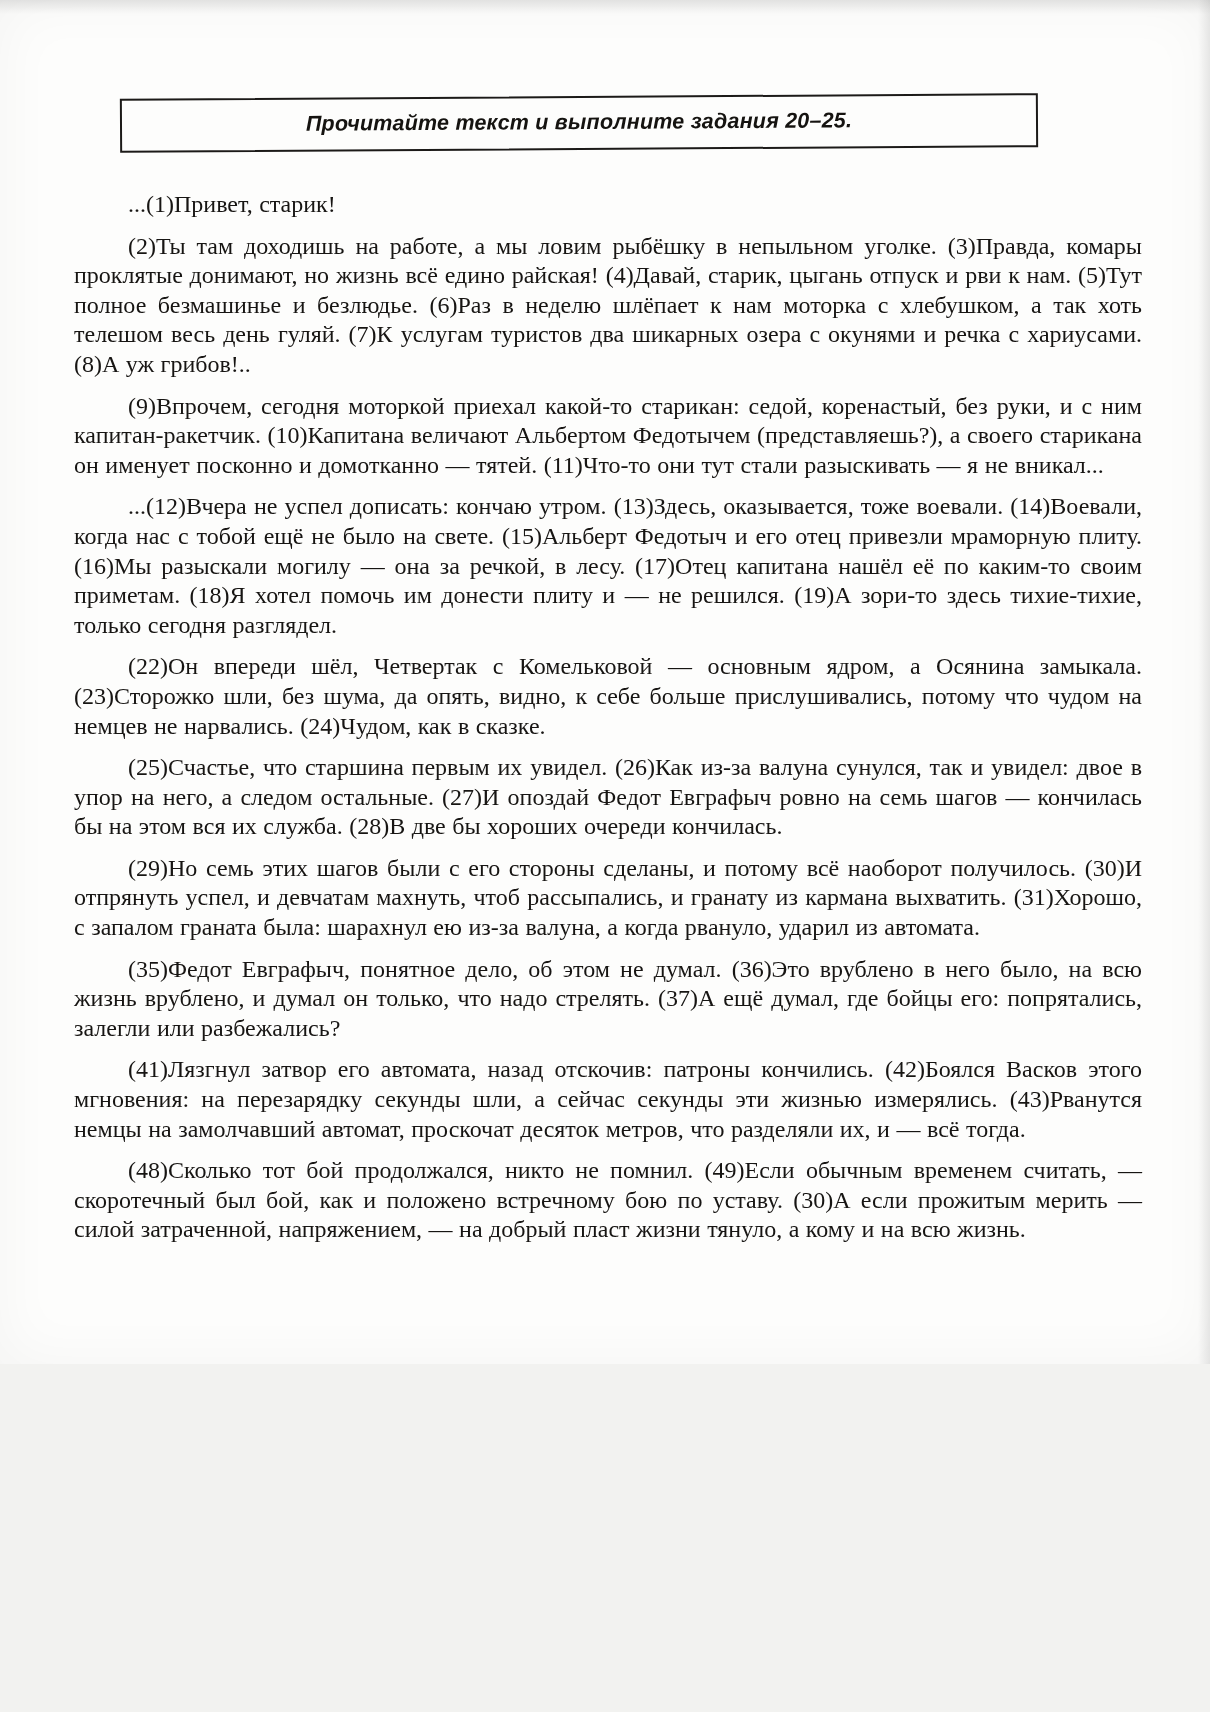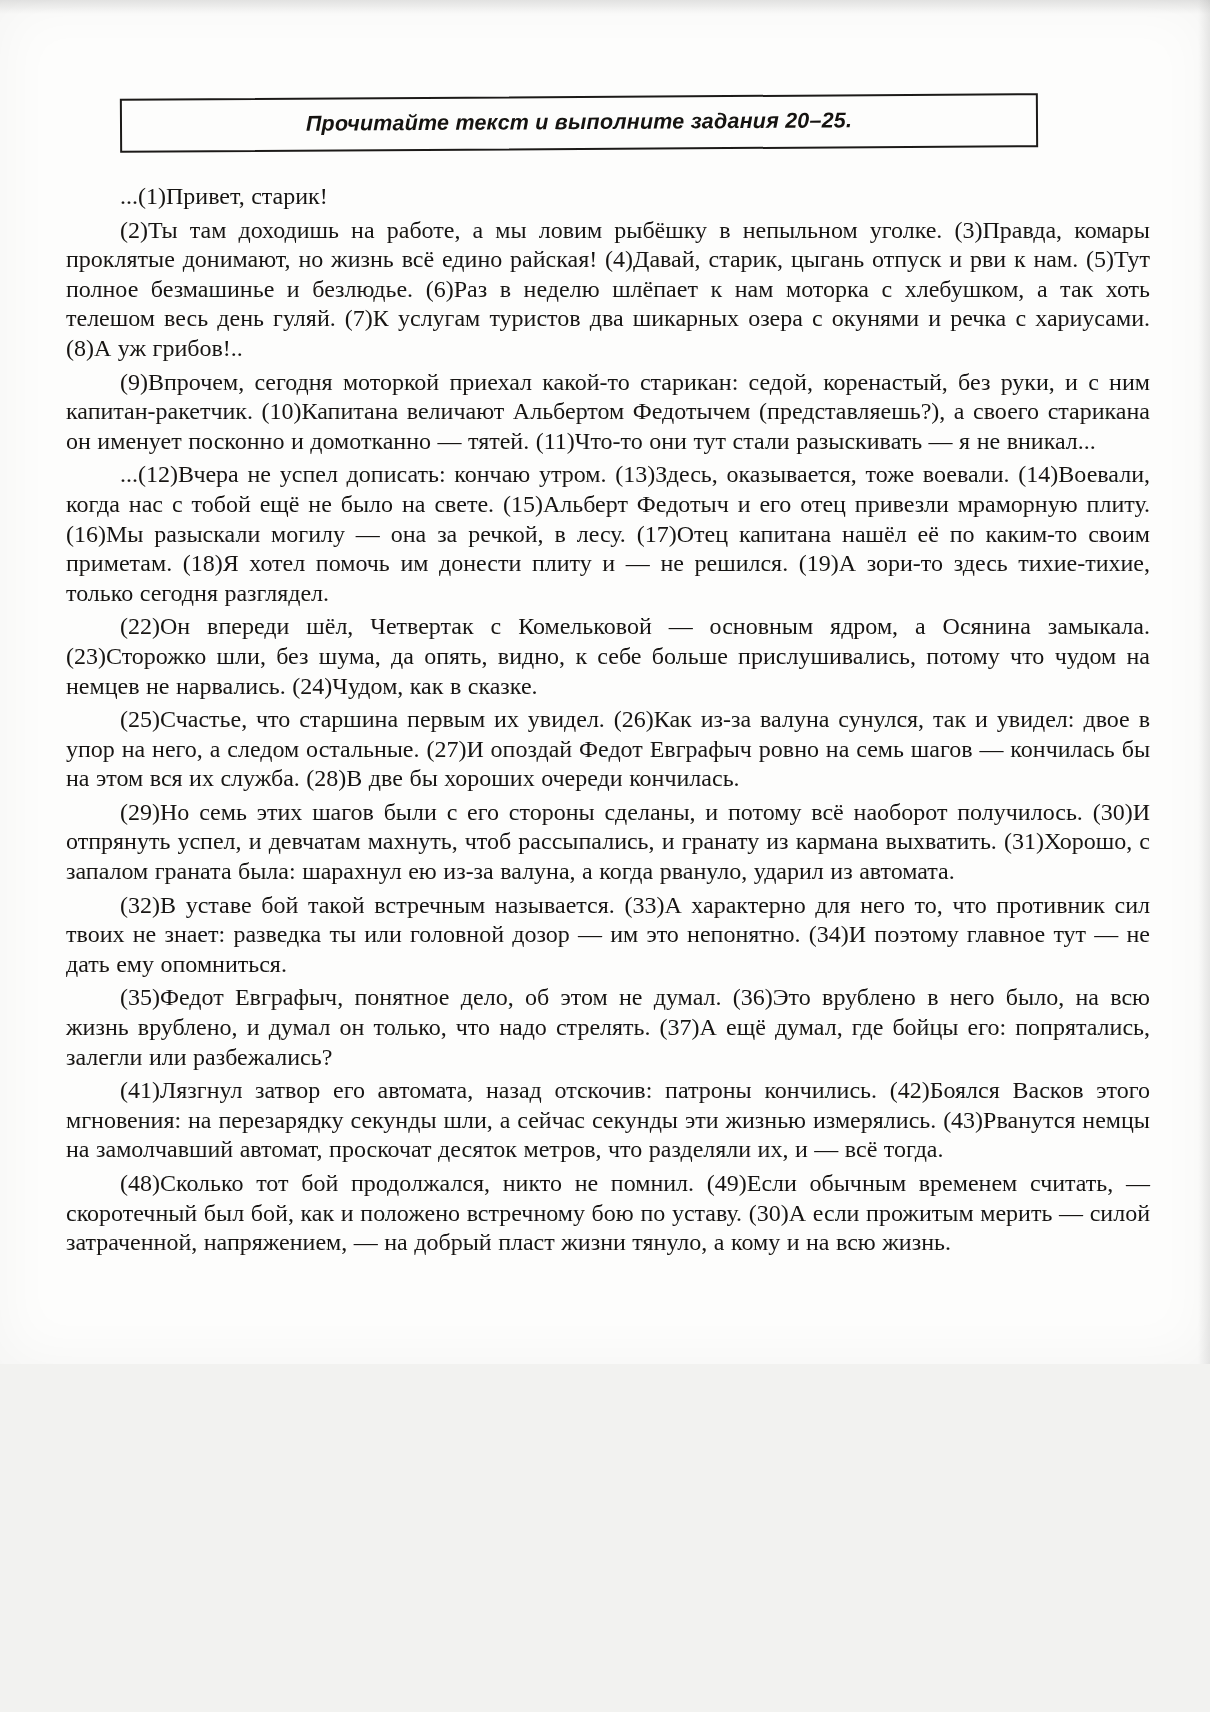--- a/index.html
+++ b/index.html
@@ -55,21 +55,21 @@
     letter-spacing: 0.2px;
     color: #151310;
   }
   .article {
     position: absolute;
     left: 62px;
     top: 178px;
     width: 1092px;
   }
   .article p {
-    margin: 4px;
+    margin: 12px;
     text-indent: 54px;
     text-align: justify;
     font-size: 24px;
     line-height: 29.6px;
     hyphens: auto;
     -webkit-hyphens: auto;
     word-spacing: 0.5px;
   }
   .page-number {
     position: absolute;
@@ -90,21 +90,20 @@
   </div>
 
   <div class="article">
     <p>...(1)Привет, старик!</p>
     <p>(2)Ты там доходишь на работе, а мы ловим рыбёшку в непыльном уголке. (3)Правда, комары проклятые донимают, но жизнь всё едино райская! (4)Давай, старик, цыгань отпуск и рви к нам. (5)Тут полное безмашинье и безлюдье. (6)Раз в неделю шлёпает к нам моторка с хлебушком, а так хоть телешом весь день гуляй. (7)К услугам туристов два шикарных озера с окунями и речка с хариусами. (8)А уж грибов!..</p>
     <p>(9)Впрочем, сегодня моторкой приехал какой-то старикан: седой, коренастый, без руки, и с ним капитан-ракетчик. (10)Капитана величают Альбертом Федотычем (представляешь?), а своего старикана он именует посконно и домотканно — тятей. (11)Что-то они тут стали разыскивать — я не вникал...</p>
     <p>...(12)Вчера не успел дописать: кончаю утром. (13)Здесь, оказывается, тоже воевали. (14)Воевали, когда нас с тобой ещё не было на свете. (15)Альберт Федотыч и его отец привезли мраморную плиту. (16)Мы разыскали могилу — она за речкой, в лесу. (17)Отец капитана нашёл её по каким-то своим приметам. (18)Я хотел помочь им донести плиту и — не решился. (19)А зори-то здесь тихие-тихие, только сегодня разглядел.</p>
     <p>(22)Он впереди шёл, Четвертак с Комельковой — основным ядром, а Осянина замыкала. (23)Сторожко шли, без шума, да опять, видно, к себе больше прислушивались, потому что чудом на немцев не нарвались. (24)Чудом, как в сказке.</p>
     <p>(25)Счастье, что старшина первым их увидел. (26)Как из-за валуна сунулся, так и увидел: двое в упор на него, а следом остальные. (27)И опоздай Федот Евграфыч ровно на семь шагов — кончилась бы на этом вся их служба. (28)В две бы хороших очереди кончилась.</p>
     <p>(29)Но семь этих шагов были с его стороны сделаны, и потому всё наоборот получилось. (30)И отпрянуть успел, и девчатам махнуть, чтоб рассыпались, и гранату из кармана выхватить. (31)Хорошо, с запалом граната была: шарахнул ею из-за валуна, а когда рвануло, ударил из автомата.</p>
-    <p>(32)В уставе бой такой встречным называется. (33)А характерно для него то, что противник сил твоих не знает: разведка ты или головной дозор — им это непонятно. (34)И поэтому главное тут — не дать ему опомниться.</p>
     <p>(35)Федот Евграфыч, понятное дело, об этом не думал. (36)Это врублено в него было, на всю жизнь врублено, и думал он только, что надо стрелять. (37)А ещё думал, где бойцы его: попрятались, залегли или разбежались?</p>
     <p>(41)Лязгнул затвор его автомата, назад отскочив: патроны кончились. (42)Боялся Васков этого мгновения: на перезарядку секунды шли, а сейчас секунды эти жизнью измерялись. (43)Рванутся немцы на замолчавший автомат, проскочат десяток метров, что разделяли их, и — всё тогда.</p>
     <p>(48)Сколько тот бой продолжался, никто не помнил. (49)Если обычным временем считать, — скоротечный был бой, как и положено встречному бою по уставу. (30)А если прожитым мерить — силой затраченной, напряжением, — на добрый пласт жизни тянуло, а кому и на всю жизнь.</p>
   </div>
 
   <div class="page-number">60</div>
 
 </div>
 
 </body></html>

